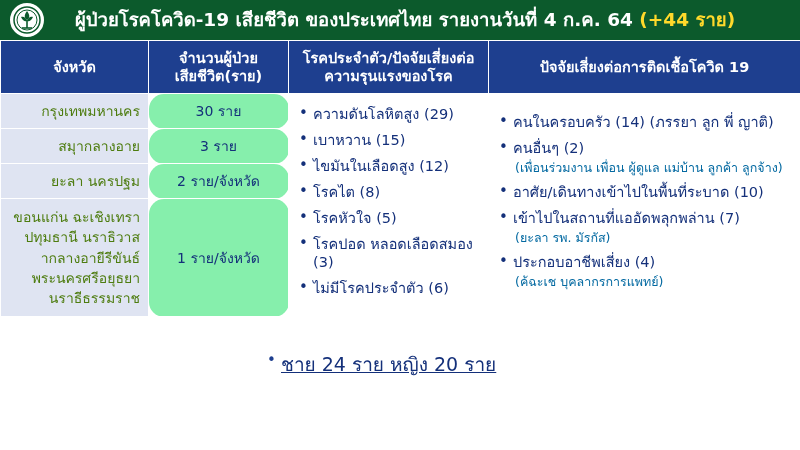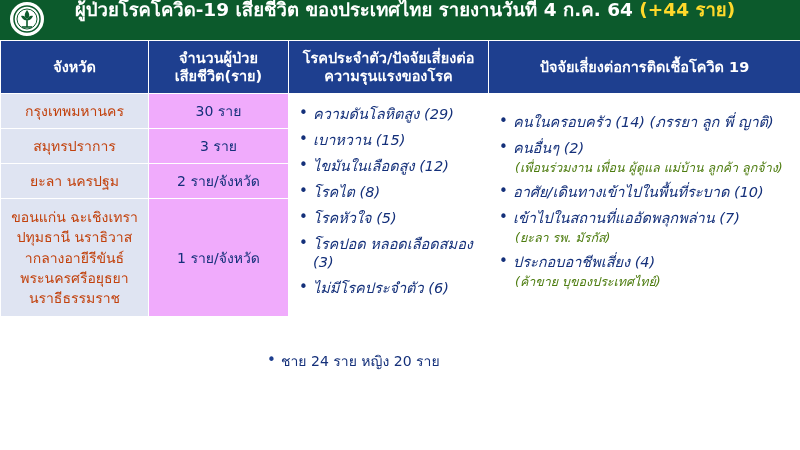--- a/index.html
+++ b/index.html
@@ -18,20 +18,21 @@
     width: 800px;
     height: 450px;
   }
 
   
   .header {
     position: relative;
     height: 40px;
     background: #0c5a2c;
     display: flex;
+    align-items: center;
     padding: 0 8px;
     box-sizing: border-box;
   }
   .logo {
     width: 34px;
     height: 34px;
     border-radius: 50%;
     background: #ffffff;
     border: 2px solid #0c5a2c;
     display: flex;
@@ -77,36 +78,36 @@
     font-size: 14px;
     padding: 6px 8px;
   }
   .col-province { width: 148px; }
   .col-deaths  { width: 140px; }
   .col-comorb  { width: 200px; }
   .col-risk    { width: 312px; }
 
   .cell-province {
     background: #dfe4f2;
-    color: #c2410c;
-    text-align: center;
+    color: #4d7c0f;
+    text-align: right;
     padding-left: 12px;
     line-height: 1.45;
   }
   .cell-deaths {
-    background: #f0abfc;
+    background: #86efac;
     color: #14307a;
     text-align: center;
     font-weight: normal;
+    border-radius: 15px;
   }
   .cell-list {
     background: #ffffff;
     vertical-align: top;
     padding-top: 10px;
-    font-style: italic;
   }
 
   ul.blist {
     list-style: none;
     margin: 0;
     padding: 0;
   }
   ul.blist > li {
     position: relative;
     padding-left: 16px;
@@ -117,21 +118,21 @@
     content: "•";
     position: absolute;
     left: 2px;
     top: -1px;
     font-size: 15px;
   }
   .comorb-item { color: #14307a; font-size: 14.5px; }
   .risk-item   { color: #14307a; font-size: 14.5px; }
   .risk-sub {
     display: block;
-    color: #4d7c0f;
+    color: #0369a1;
     font-size: 12.5px;
     margin-top: 2px;
     padding-left: 2px;
   }
 
   
   .footer {
     position: absolute;
     left: 265px;
     top: 352px;
@@ -140,22 +141,23 @@
   ul.footlist {
     list-style: none;
     margin: 0;
     padding: 0;
   }
   ul.footlist > li {
     position: relative;
     padding-left: 16px;
     margin-bottom: 7px;
     color: #14307a;
-    font-size: 14px;
+    font-size: 19px;
     line-height: 1.3;
+    text-decoration: underline;
   }
   ul.footlist > li::before {
     content: "•";
     position: absolute;
     left: 2px;
     top: -1px;
     color: #1e3f8f;
     font-size: 15px;
   }
 </style>
@@ -228,27 +230,27 @@
             </li>
             <li class="risk-item">
               <span>อาศัย/เดินทางเข้าไปในพื้นที่ระบาด (10)</span>
             </li>
             <li class="risk-item">
               <span>เข้าไปในสถานที่แออัดพลุกพล่าน (7)</span>
               <span class="risk-sub">(ยะลา รพ. มัรกัส)</span>
             </li>
             <li class="risk-item">
               <span>ประกอบอาชีพเสี่ยง (4)</span>
-              <span class="risk-sub">(ค้าขาย บุของประเทศไทย์)</span>
+              <span class="risk-sub">(ค้ฉะเช บุคลากรการแพทย์)</span>
             </li>
           </ul>
         </td>
       </tr>
       <tr>
-        <td class="cell-province">สมุทรปราการ</td>
+        <td class="cell-province">สมุากลางอาย</td>
         <td class="cell-deaths">3 ราย</td>
       </tr>
       <tr>
         <td class="cell-province">ยะลา นครปฐม</td>
         <td class="cell-deaths">2 ราย/จังหวัด</td>
       </tr>
       <tr style="height:118px;">
         <td class="cell-province" style="vertical-align:middle;">
           <div>ขอนแก่น ฉะเชิงเทรา</div>
           <div>ปทุมธานี นราธิวาส</div>

